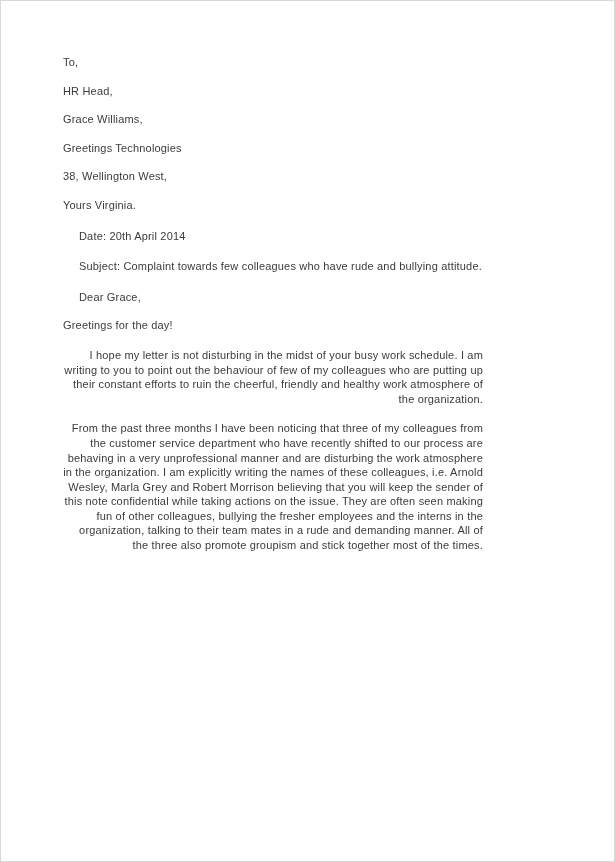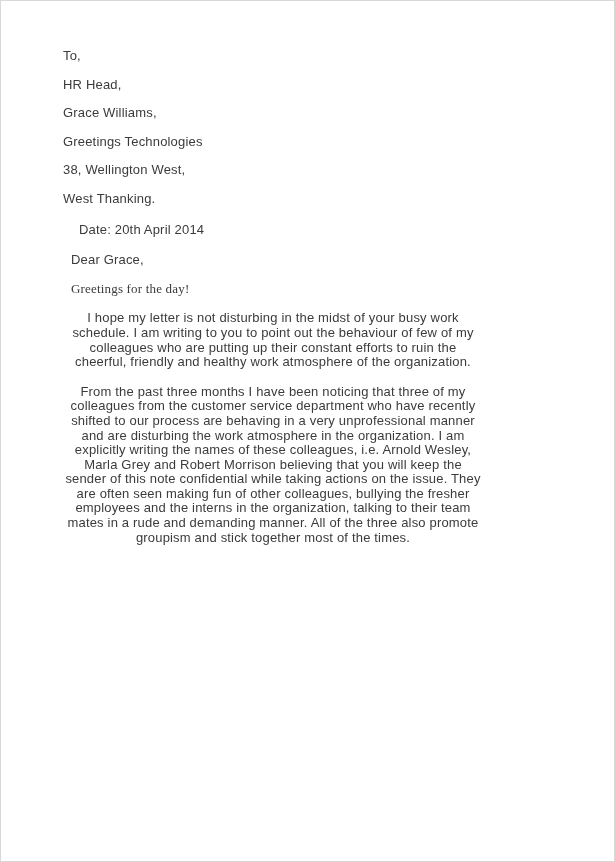--- a/index.html
+++ b/index.html
@@ -19,54 +19,53 @@
     height: 862px;
     background: #ffffff;
     border: 1px solid #d8d8d8;
     box-sizing: border-box;
     overflow: hidden;
   }
 
   .letter {
     position: absolute;
     left: 62px;
-    top: 48px;
+    top: 54px;
     width: 420px;
     color: #3b3b3b;
-    font-size: 13px;
+    font-size: 11px;
     line-height: 14.6px;
     letter-spacing: 0.18px;
   }
 
   
   .addr-line {
     margin: 0 0 14px 0;
     white-space: nowrap;
   }
 
   
   .meta-block {
     margin: 15px 0 0 0;
   }
   .meta-line {
     margin: 16px;
     white-space: nowrap;
   }
 
   .salutation {
-    margin: 15px 0 0 8px;
+    margin: 15px 0 0 16px;
   }
   .greeting {
-    margin: 14px 0 0 8px;
-    font-family: Liberation Serif, serif;
+    margin: 14px 0 0 0;
   }
 
   .para {
     margin: 15px 0 0 0;
-    text-align: center;
+    text-align: right;
   }
 
   .closing-block {
     margin: 15px 0 0 0;
   }
   .closing-line {
     margin: 0 0 14px 0;
   }
   .closing-line.last {
     margin-bottom: 0;
@@ -77,25 +76,26 @@
 
 <div class="page">
   <div class="letter">
 
     <div>
       <p class="addr-line">To,</p>
       <p class="addr-line">HR Head,</p>
       <p class="addr-line">Grace Williams,</p>
       <p class="addr-line">Greetings Technologies</p>
       <p class="addr-line">38, Wellington West,</p>
-      <p class="addr-line">West Thanking.</p>
+      <p class="addr-line">Yours Virginia.</p>
     </div>
 
     <div class="meta-block">
       <p class="meta-line">Date: 20th April 2014</p>
+      <p class="meta-line">Subject: Complaint towards few colleagues who have rude and bullying attitude.</p>
     </div>
 
     <p class="salutation">Dear Grace,</p>
 
     <p class="greeting">Greetings for the day!</p>
 
     <p class="para">I hope my letter is not disturbing in the midst of your busy work schedule. I am writing to you to point out the behaviour of few of my colleagues who are putting up their constant efforts to ruin the cheerful, friendly and healthy work atmosphere of the organization.</p>
 
     <p class="para">From the past three months I have been noticing that three of my colleagues from the customer service department who have recently shifted to our process are behaving in a very unprofessional manner and are disturbing the work atmosphere in the organization. I am explicitly writing the names of these colleagues, i.e. Arnold Wesley, Marla Grey and Robert Morrison believing that you will keep the sender of this note confidential while taking actions on the issue. They are often seen making fun of other colleagues, bullying the fresher employees and the interns in the organization, talking to their team mates in a rude and demanding manner. All of the three also promote groupism and stick together most of the times.</p>
 

